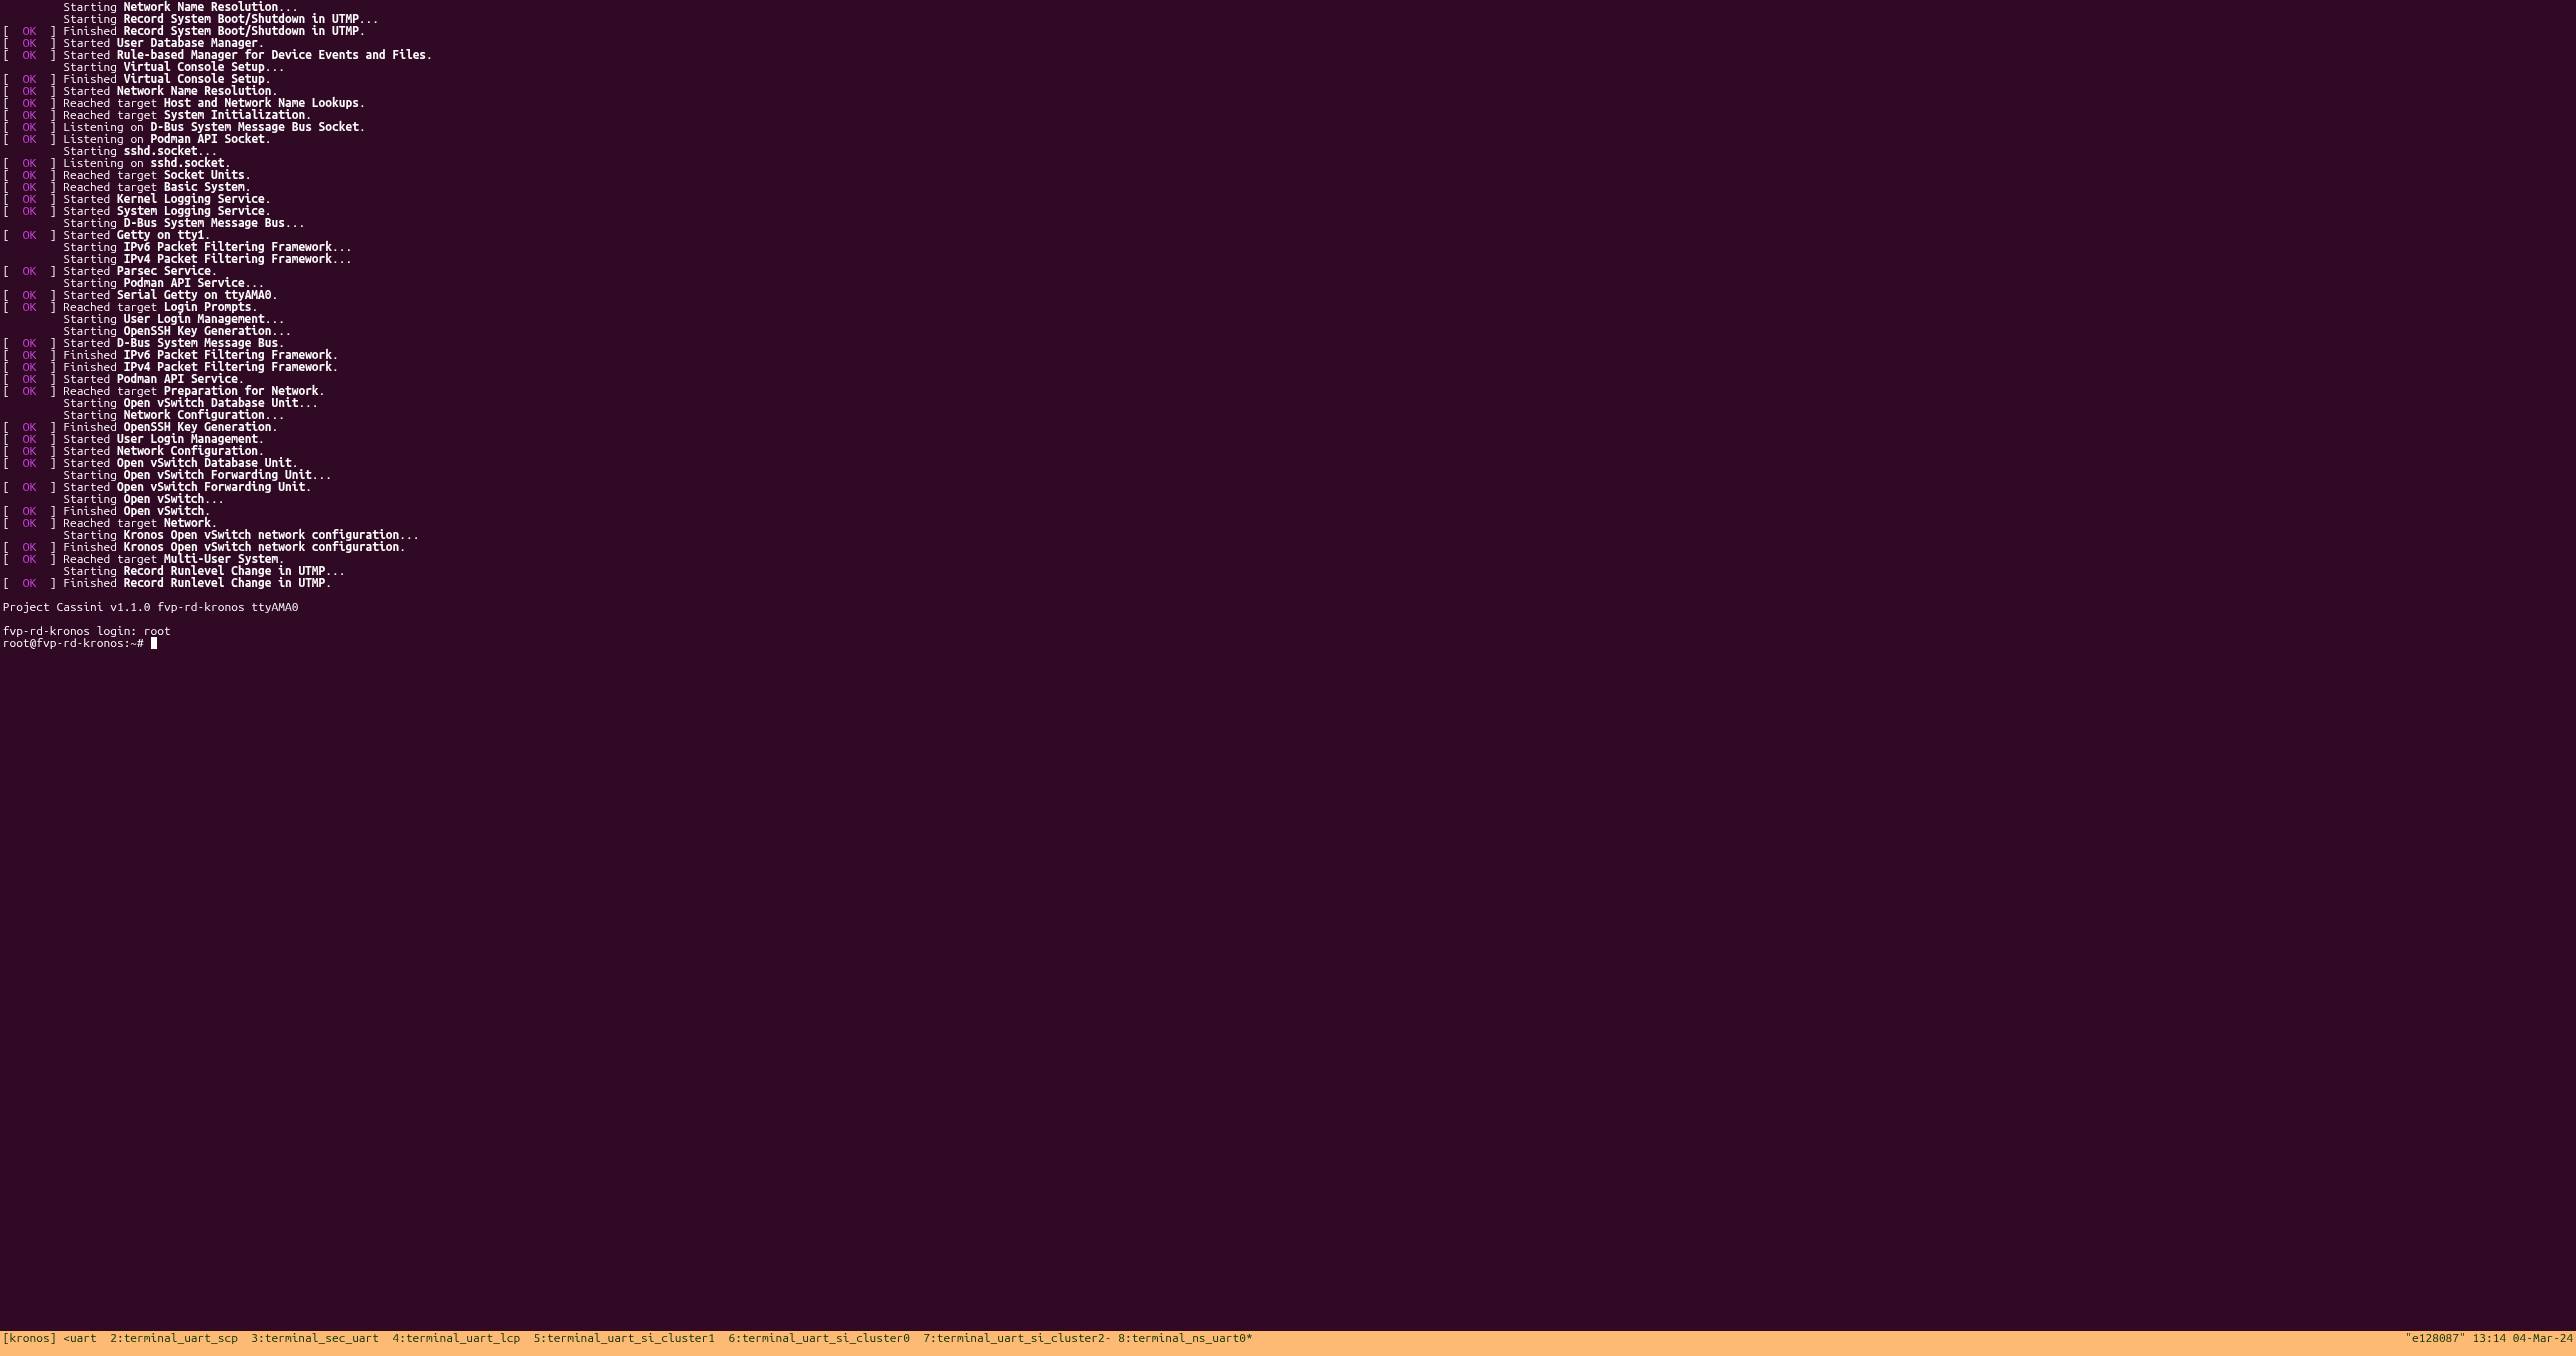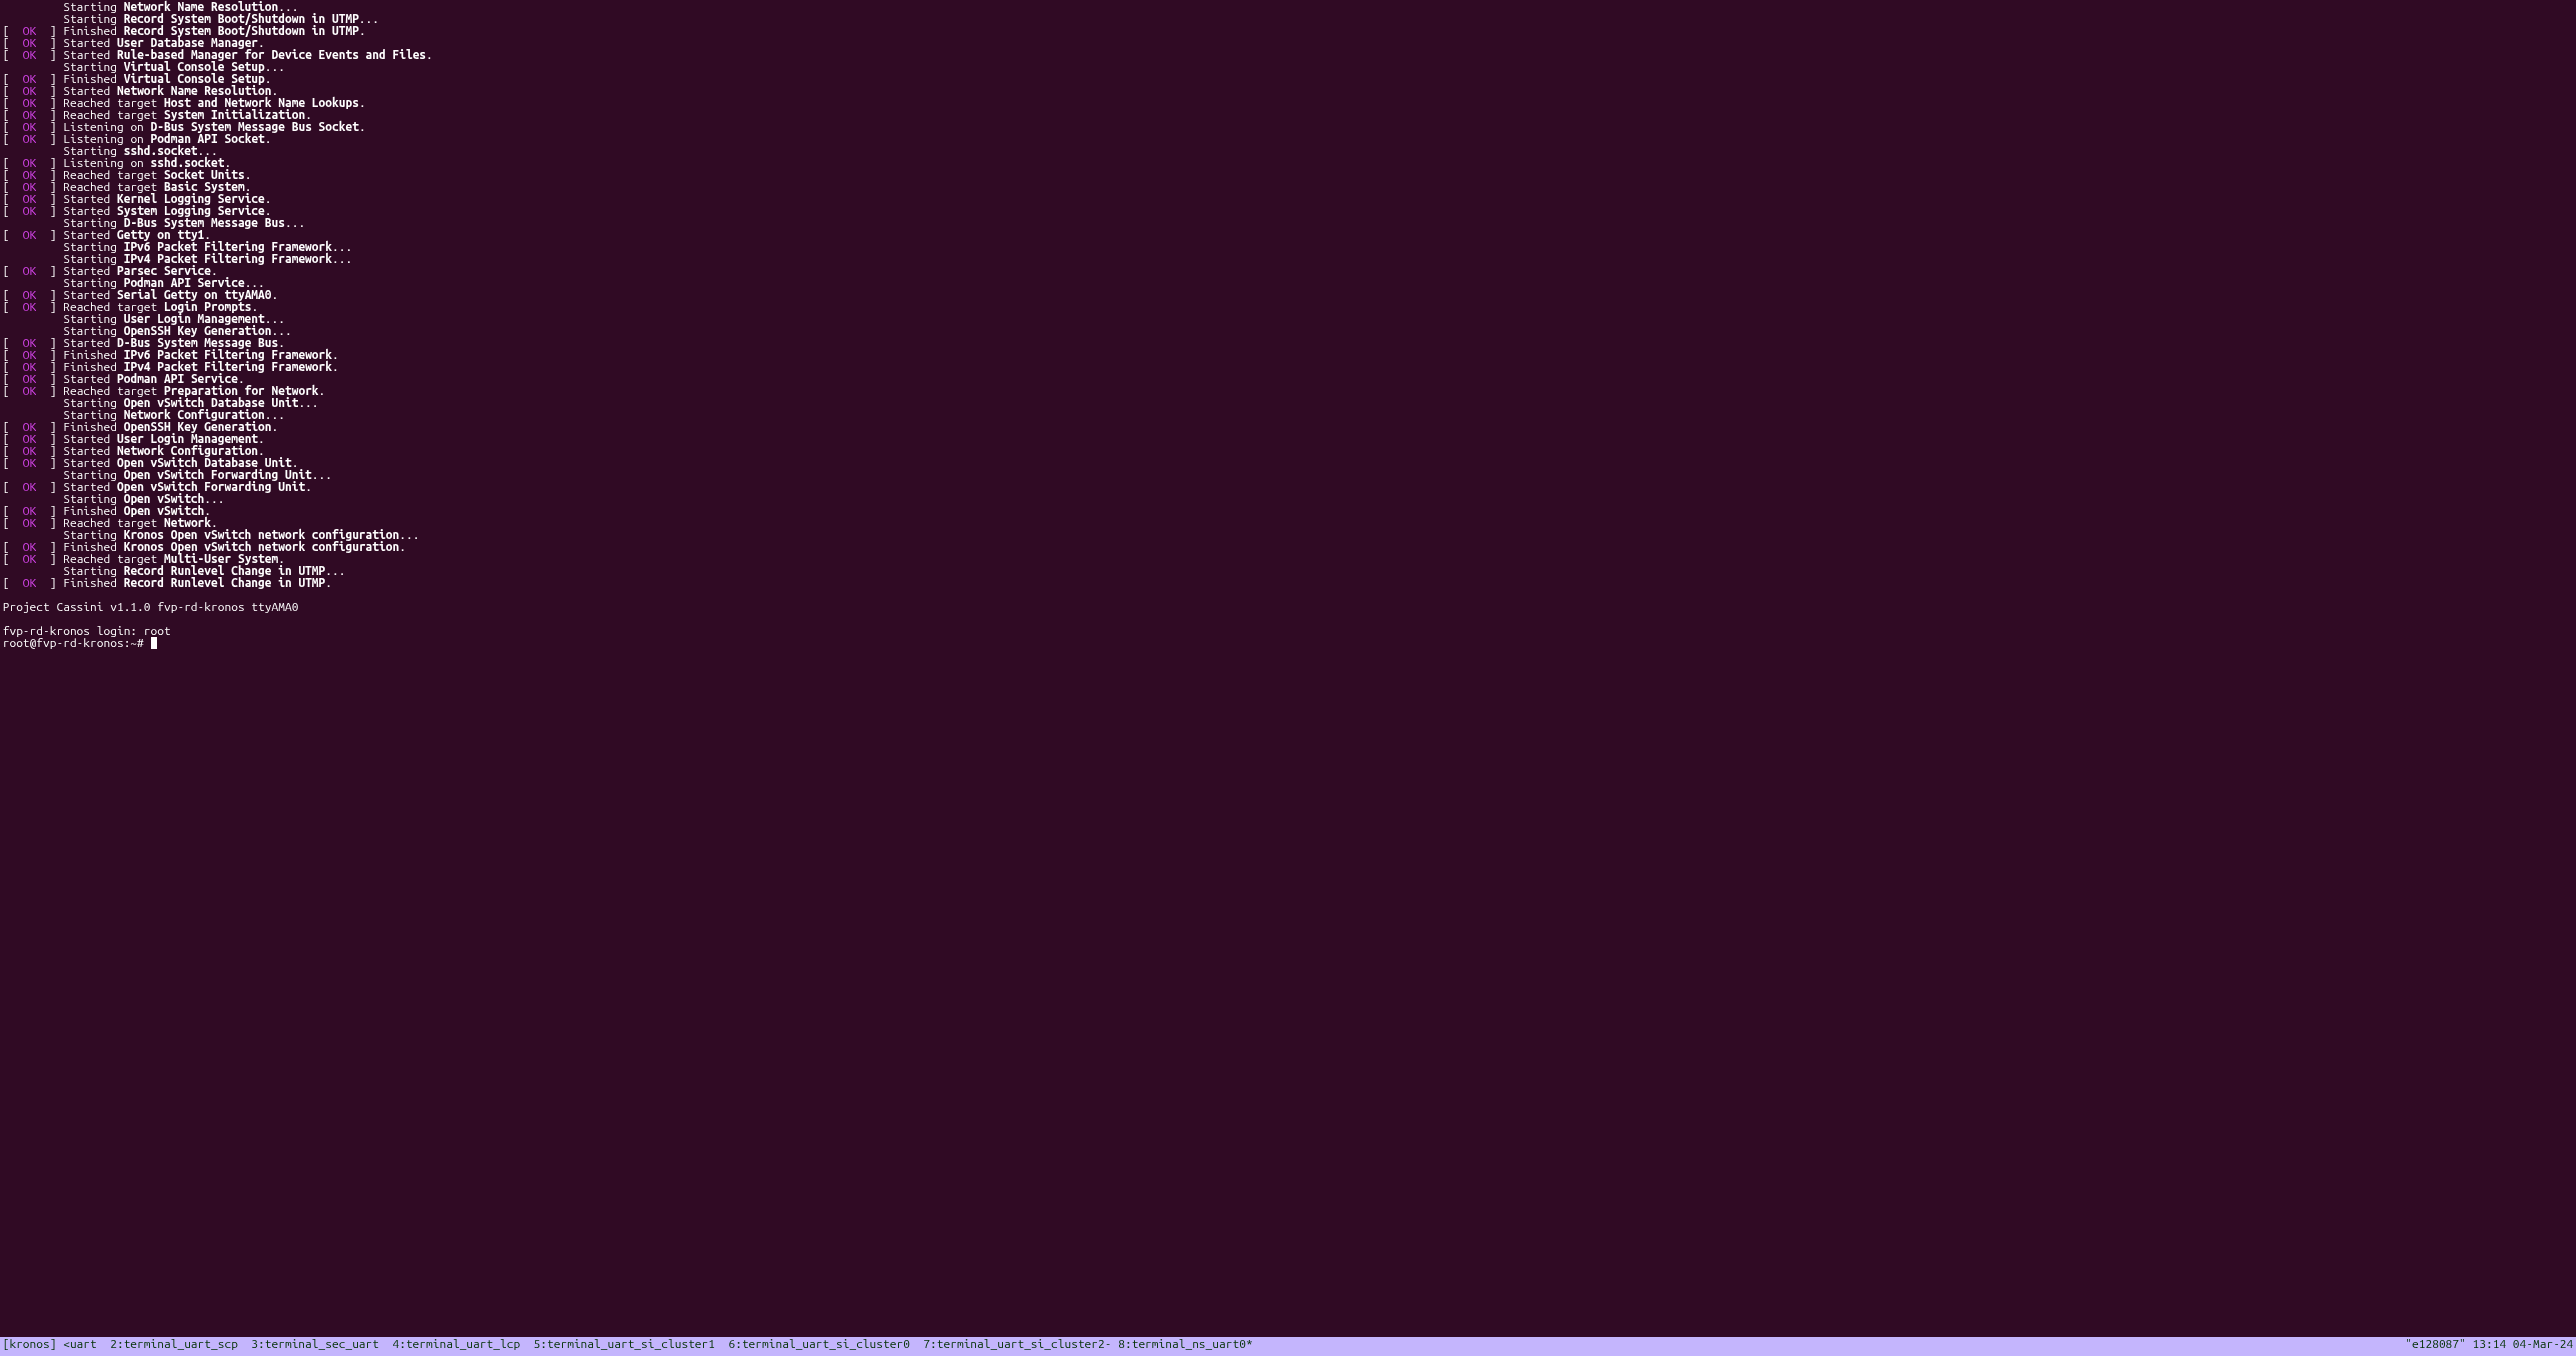--- a/index.html
+++ b/index.html
@@ -23,28 +23,28 @@
     margin: 0;
     padding: 1.3px 2.7px 0 2.7px;
     white-space: pre;
     flex: 0 0 auto;
     font-family: inherit;
   }
   .fill {
     flex: 1 1 auto;
   }
   .statusbar {
-    background: #c4b5fd;
+    background: #fdba74;
     color: #003000;
     font-family: inherit;
     padding: 0 2.7px;
     white-space: pre;
     display: flex;
     flex-direction: row;
-    height: 19px;
+    height: 25px;
     line-height: 13px;
     overflow: hidden;
     justify-content: space-between;
   }
   .statusbar .right {
     margin-left: auto;
     white-space: pre;
   }
   .ok   { color: #d946ef; }
   .bold { font-weight: bold; color: #ffffff; }

